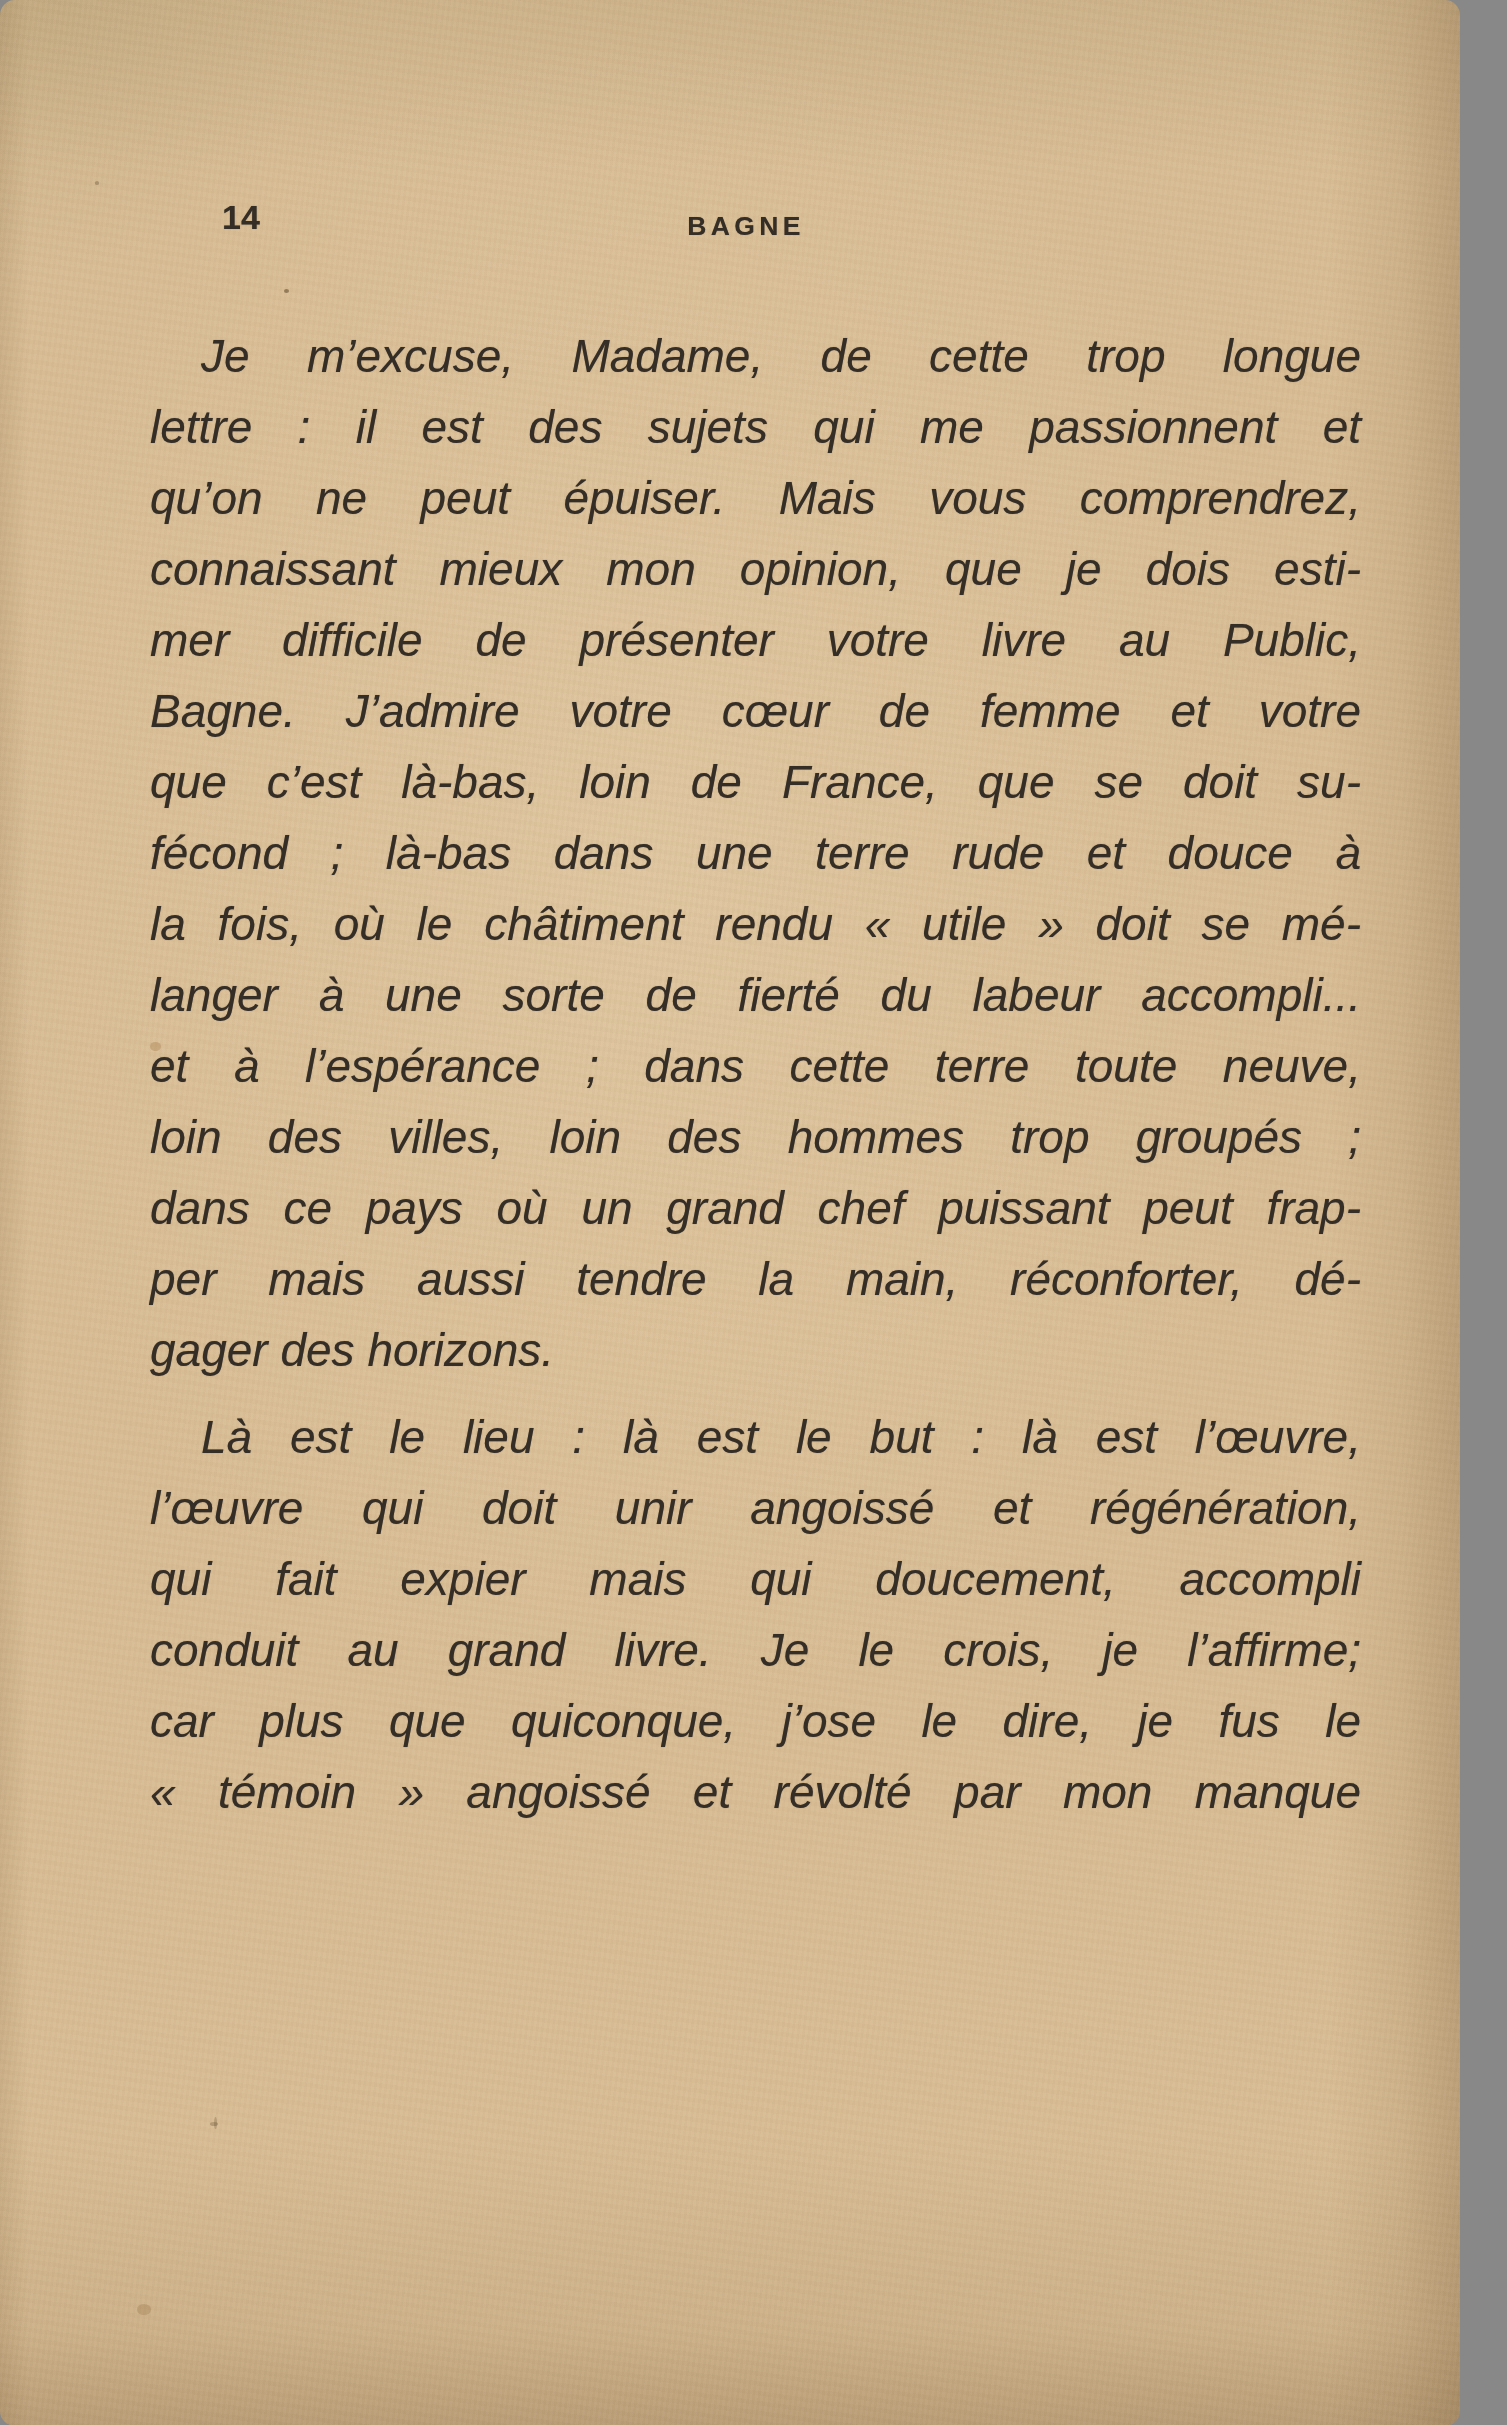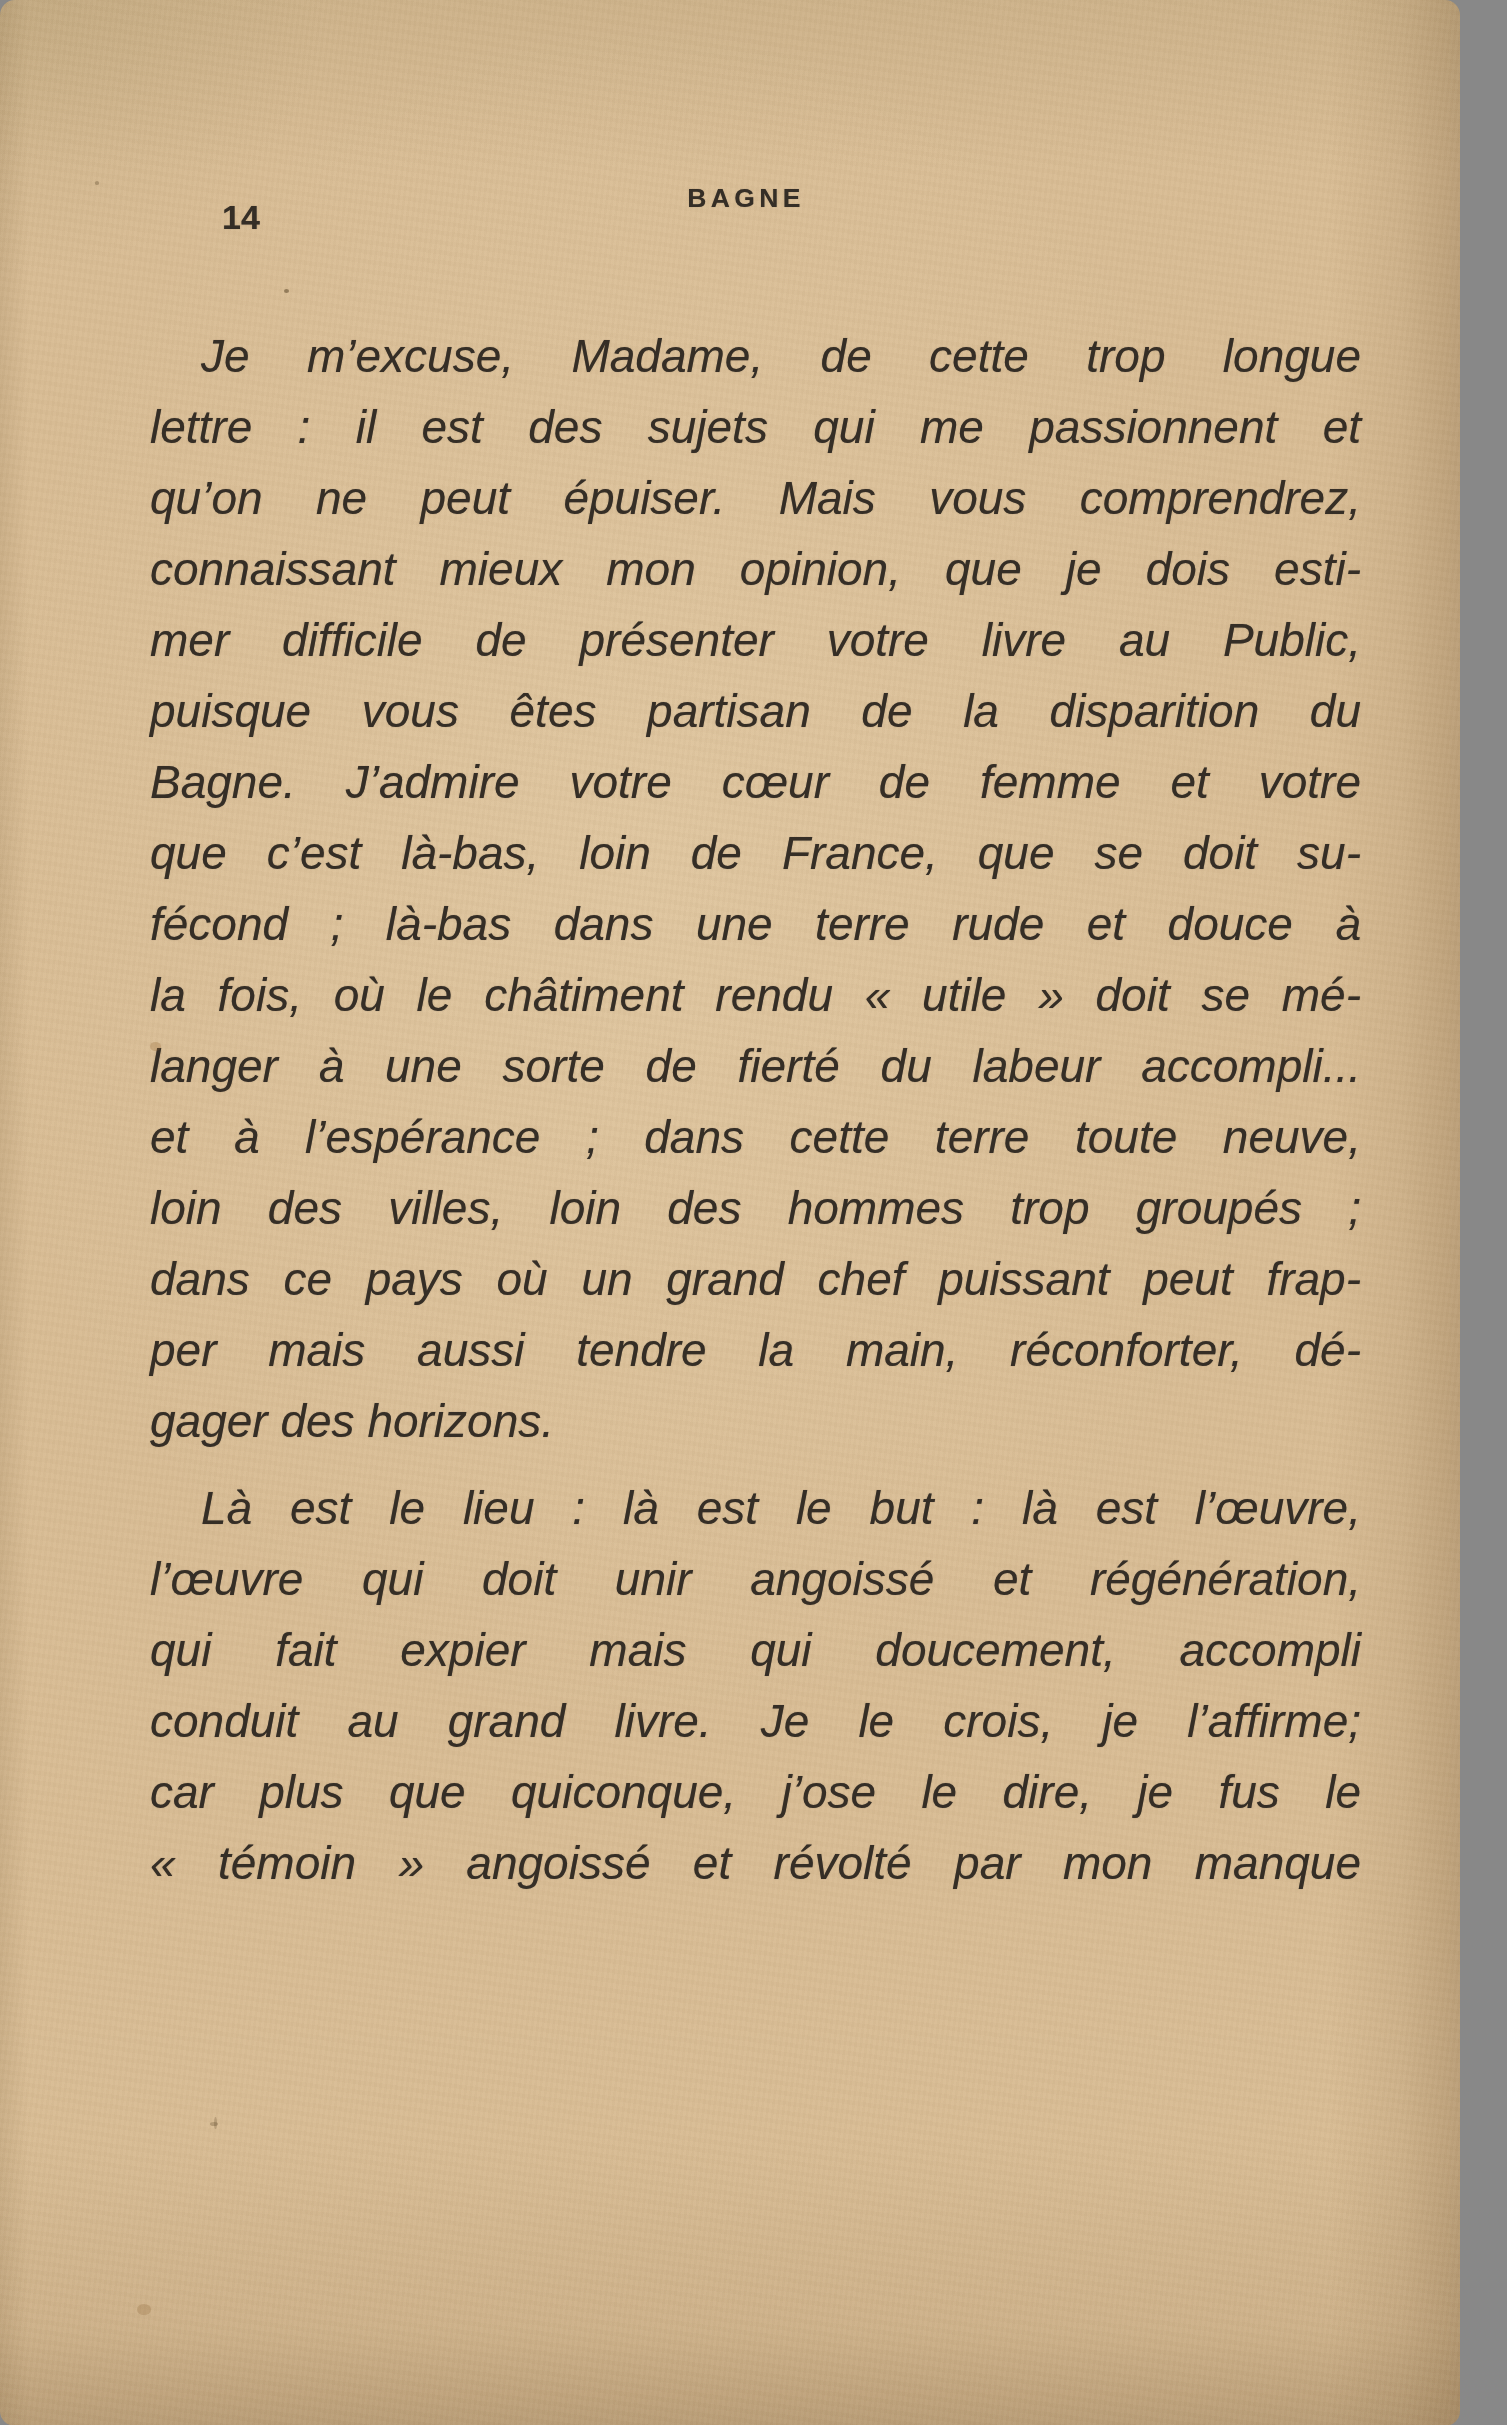--- a/index.html
+++ b/index.html
@@ -37,21 +37,21 @@
     top: 198px;
     font-size: 34px;
     font-weight: 700;
     font-style: normal;
     color: #352e26;
     text-shadow: 0 0 0.9px rgba(53,46,38,0.45);
   }
   .header-running {
     position: absolute;
     left: 746px;
-    top: 183px;
+    top: 211px;
     transform: translateX(-50%);
     font-size: 26.5px;
     font-weight: 700;
     letter-spacing: 4.4px;
     color: #352e26;
     text-shadow: 0 0 0.9px rgba(53,46,38,0.45);
   }
   .text-block {
     position: absolute;
     left: 134px;
@@ -95,21 +95,20 @@
 
   <span class="header-running">BAGNE</span>
 
   <div id="text-block" class="text-block">
       <div class="para">
         <div class="line indent">Je m’excuse, Madame, de cette trop longue</div>
         <div class="line">lettre : il est des sujets qui me passionnent et</div>
         <div class="line">qu’on ne peut épuiser. Mais vous comprendrez,</div>
         <div class="line">connaissant mieux mon opinion, que je dois esti-</div>
         <div class="line">mer difficile de présenter votre livre au Public,</div>
-        <div class="line">puisque vous êtes partisan de la disparition du</div>
         <div class="line">Bagne. J’admire votre cœur de femme et votre</div>
         <div class="line">que c’est là-bas, loin de France, que se doit su-</div>
         <div class="line">fécond ; là-bas dans une terre rude et douce à</div>
         <div class="line">la fois, où le châtiment rendu « utile » doit se mé-</div>
         <div class="line">langer à une sorte de fierté du labeur accompli...</div>
         <div class="line">et à l’espérance ; dans cette terre toute neuve,</div>
         <div class="line">loin des villes, loin des hommes trop groupés ;</div>
         <div class="line">dans ce pays où un grand chef puissant peut frap-</div>
         <div class="line">per mais aussi tendre la main, réconforter, dé-</div>
         <div class="line lastline">gager des horizons.</div>

